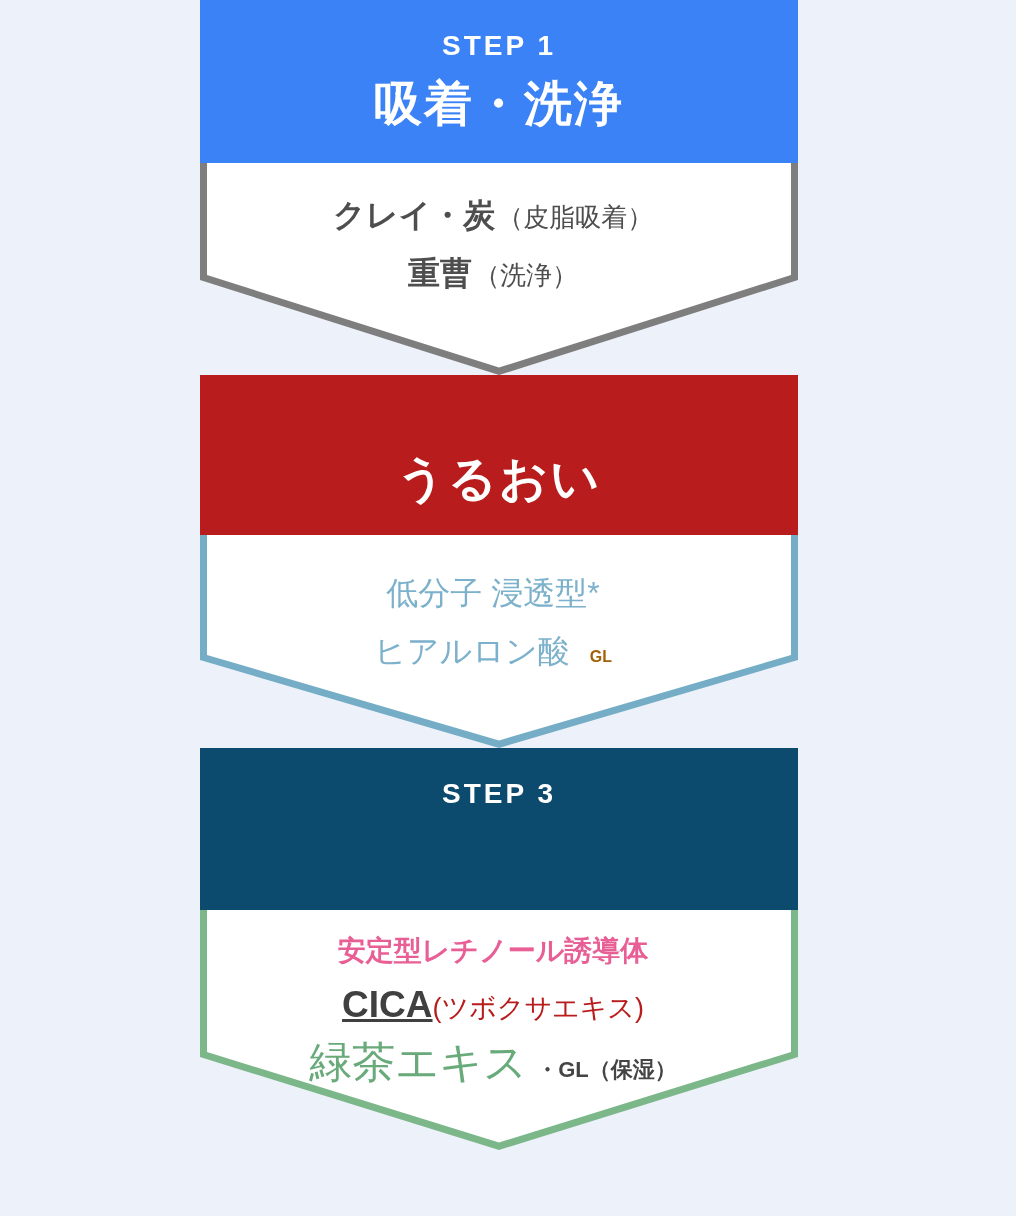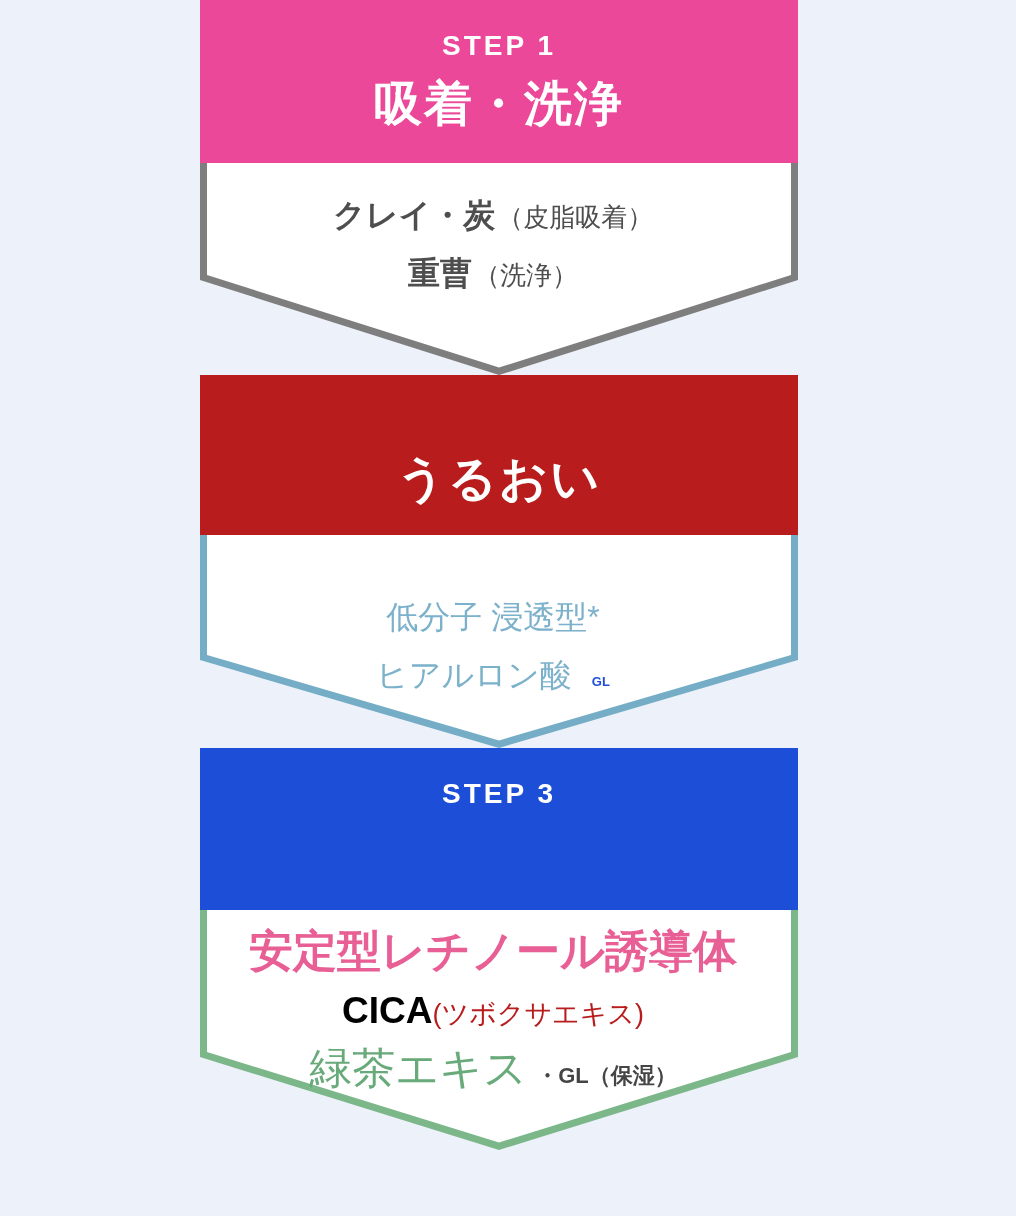--- a/index.html
+++ b/index.html
@@ -19,23 +19,23 @@
   .step { position: relative; }
 
   
   .step-header {
     width: 598px;
     box-sizing: border-box;
     padding-top: 28px;
     text-align: center;
     color: #ffffff;
   }
-  .header-gray  { background: #ec4899; height: 163px; }
+  .header-gray  { background: #3b82f6; height: 163px; }
   .header-blue  { background: #b91c1c; height: 160px; }
-  .header-green { background: #1d4ed8; height: 162px; }
+  .header-green { background: #0c4a6e; height: 162px; }
 
   .step-label {
     font-size: 28px;
     line-height: 36px;
     height: 36px;
     font-weight: 600;
     letter-spacing: 3px;
   }
   .step-title {
     font-size: 48px;
@@ -48,36 +48,36 @@
   
   .step-body { position: relative; line-height: 0; }
   .step-body svg { display: block; }
   .body-content {
     position: absolute;
     top: 0; left: 0; right: 12px;
     text-align: center;
     line-height: normal;
   }
   .pad-1 { padding-top: 26px; }
-  .pad-2 { padding-top: 56px; }
+  .pad-2 { padding-top: 32px; }
   .pad-3 { padding-top: 16px; }
   .line  { line-height: 52px; white-space: nowrap; }
   .line3 { line-height: 50px; }
 
   
   .ing-dark-main { font-size: 32px; font-weight: 600; color: #4e4e4e; }
   .ing-dark-note { font-size: 26px; font-weight: 500; color: #4e4e4e; margin-left: 2px; }
 
   
   .ing-blue-main { font-size: 32px; font-weight: 500; color: #7cb1cb; }
-  .ing-gl-note   { font-size: 13px; font-weight: 700; color: #1d4ed8; margin-left: 20px; }
+  .ing-gl-note   { font-size: 16px; font-weight: 700; color: #a16207; margin-left: 20px; }
 
   
-  .ing-pink-main  { font-size: 44px; font-weight: 600; color: #e85f96; }
-  .ing-cica-main  { font-size: 37px; font-weight: 600; color: #000000; }
+  .ing-pink-main  { font-size: 28px; font-weight: 600; color: #e85f96; }
+  .ing-cica-main  { font-size: 37px; font-weight: 600; color: #404040; text-decoration: underline; }
   .ing-cica-note  { font-size: 27px; font-weight: 500; color: #b91c1c; }
   .ing-green-main { font-size: 43px; font-weight: 400; color: #69aa7a; }
   .ing-green-note { font-size: 22px; font-weight: 600; color: #454545; margin-left: 9px; }
 </style>
 </head>
 <body>
 
 <div class="flow-column">
 
   <section class="step">

